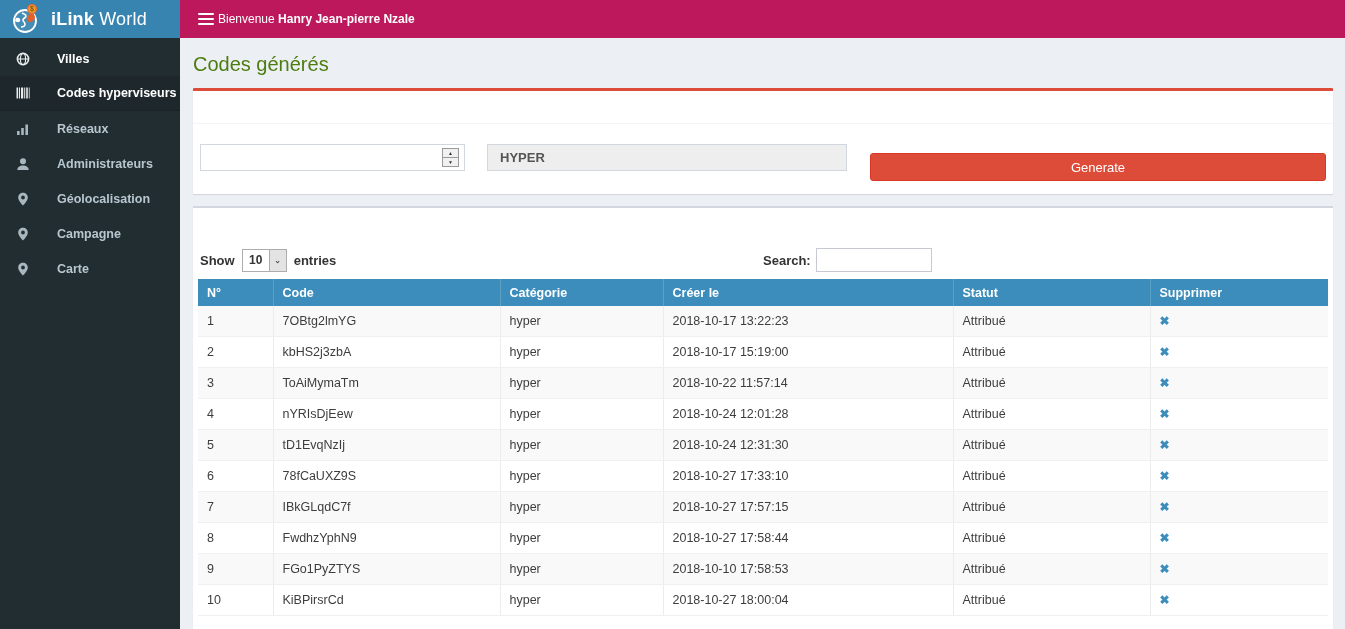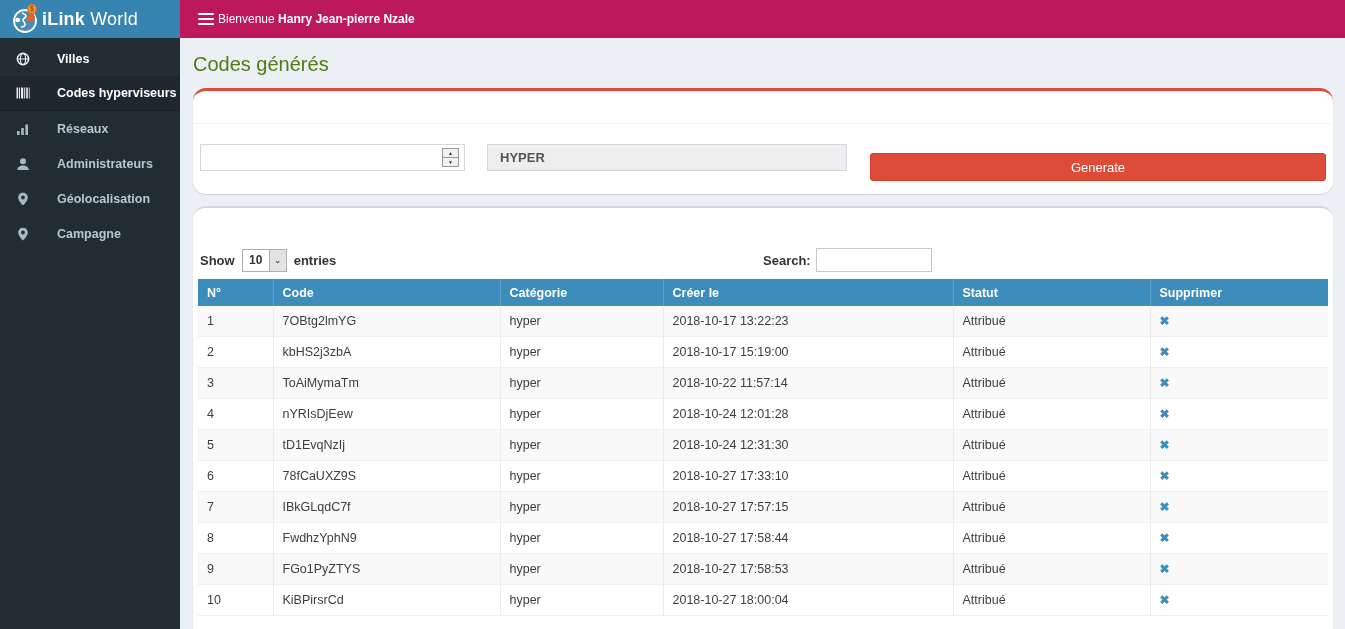--- a/index.html
+++ b/index.html
@@ -1,42 +1,42 @@
 <!DOCTYPE html>
 <html><head>
 <meta charset="utf-8">
 <style>
   * { box-sizing: border-box; margin: 0; padding: 0; }
   html,body { width:1345px; height:629px; overflow:hidden; }
   body { font-family:"Liberation Sans", sans-serif; background:#ecf0f5; color:#333; }
 
   
   .header { position:fixed; top:0; left:0; width:1345px; height:38px; display:flex; z-index:10; }
-  .logo { width:180px; height:38px; background:#3784b0; color:#fff; display:flex; align-items:center; padding-left:12px; flex-shrink:0; }
+  .logo { width:180px; height:38px; background:#3784b0; color:#fff; display:flex; align-items:center; gap:9px; padding-left:12px; flex-shrink:0; }
   .logo-mark { position:relative; width:30px; height:32px; }
   .brand { font-size:18px; letter-spacing:.2px; white-space:nowrap; }
   .brand b { font-weight:700; }
   .navbar { flex:1; background:#be185d; display:flex; align-items:center; justify-content:flex-start; padding:8px 14px; }
   .hamburger { display:flex; flex-direction:column; gap:3px; cursor:pointer; padding:6px 4px; }
   .hamburger span { width:16px; height:2px; background:#fff; border-radius:1px; }
   .welcome { color:#fff; font-size:12px; }
   .welcome b { font-weight:700; }
 
   
   .sidebar { position:fixed; top:38px; left:0; bottom:0; width:180px; background:#222d32; padding-top:3px; z-index:9; }
   .side-item { height:35px; display:flex; align-items:center; gap:27px; padding-left:16px; color:#b8c7ce; font-size:12.5px; font-weight:700; cursor:pointer; }
   .side-item svg { flex-shrink:0; opacity:.9; }
   .side-item.bright { color:#ffffff; }
   .side-item.active { background:#1e282c; border-bottom:1px solid #1a2226; }
 
   
   .content { margin-left:180px; margin-top:38px; padding:10px 12px 0 13px; }
   .page-title { font-size:20px; font-weight:400; color:#4d7c0f; margin:5px 0 12px 0; }
 
-  .box { background:#fff; border-radius:13px; box-shadow:0 1px 1px rgba(0,0,0,.12); }
+  .box { background:#fff; border-radius:1px; box-shadow:0 1px 1px rgba(0,0,0,.12); }
   .box-form { border-top:3px solid #dd4b39; }
   .box-form .box-header { height:33px; border-bottom:1px solid #f4f4f4; }
   .box-form .box-body { display:flex; align-items:center; padding:9px 7px 13px 7px; }
 
   .num-input-wrap { position:relative; width:265px; height:27px; margin-right:22px; }
   .num-input { width:100%; height:100%; border:1px solid #d2d6de; background:#fff; padding:0 28px 0 10px; font-size:13px; outline:none; font-family:inherit; }
   .spinner { position:absolute; right:6px; top:4px; width:17px; height:19px; display:flex; flex-direction:column; }
   .spin-btn { flex:1; border:1px solid #9a9a9a; background:#f1f1f1; font-size:5px; line-height:8px; color:#333; display:flex; align-items:center; justify-content:center; cursor:pointer; }
   .spin-btn + .spin-btn { border-top:none; }
 
@@ -133,20 +133,26 @@
       <path d="M7 0.8C4.3 0.8 2.2 2.9 2.2 5.6 2.2 9.2 7 13.6 7 13.6s4.8-4.4 4.8-8C11.8 2.9 9.7 0.8 7 0.8zM7 7.4a1.9 1.9 0 1 1 0-3.8 1.9 1.9 0 0 1 0 3.8z"></path>
     </svg>
     <span>Géolocalisation</span>
   </div>
   <div class="side-item">
     <svg width="14" height="14" viewBox="0 0 14 14" fill="currentColor" fill-rule="evenodd">
       <path d="M7 0.8C4.3 0.8 2.2 2.9 2.2 5.6 2.2 9.2 7 13.6 7 13.6s4.8-4.4 4.8-8C11.8 2.9 9.7 0.8 7 0.8zM7 7.4a1.9 1.9 0 1 1 0-3.8 1.9 1.9 0 0 1 0 3.8z"></path>
     </svg>
     <span>Campagne</span>
   </div>
+  <div class="side-item">
+    <svg width="14" height="14" viewBox="0 0 14 14" fill="currentColor" fill-rule="evenodd">
+      <path d="M7 0.8C4.3 0.8 2.2 2.9 2.2 5.6 2.2 9.2 7 13.6 7 13.6s4.8-4.4 4.8-8C11.8 2.9 9.7 0.8 7 0.8zM7 7.4a1.9 1.9 0 1 1 0-3.8 1.9 1.9 0 0 1 0 3.8z"></path>
+    </svg>
+    <span>Carte</span>
+  </div>
 </div>
 
 <div class="content">
   <h1 class="page-title">Codes générés</h1>
 
   <div class="box box-form">
     <div class="box-header"></div>
     <div class="box-body">
       <div class="num-input-wrap">
         <input class="num-input" type="text" value="" style="">
@@ -258,21 +264,21 @@
           <td>FwdhzYphN9</td>
           <td>hyper</td>
           <td>2018-10-27 17:58:44</td>
           <td>Attribué</td>
           <td><span class="del-x">✖</span></td>
         </tr>
         <tr>
           <td>9</td>
           <td>FGo1PyZTYS</td>
           <td>hyper</td>
-          <td>2018-10-27 17:58:53</td>
+          <td>2018-10-10 17:58:53</td>
           <td>Attribué</td>
           <td><span class="del-x">✖</span></td>
         </tr>
         <tr>
           <td>10</td>
           <td>KiBPirsrCd</td>
           <td>hyper</td>
           <td>2018-10-27 18:00:04</td>
           <td>Attribué</td>
           <td><span class="del-x">✖</span></td>

